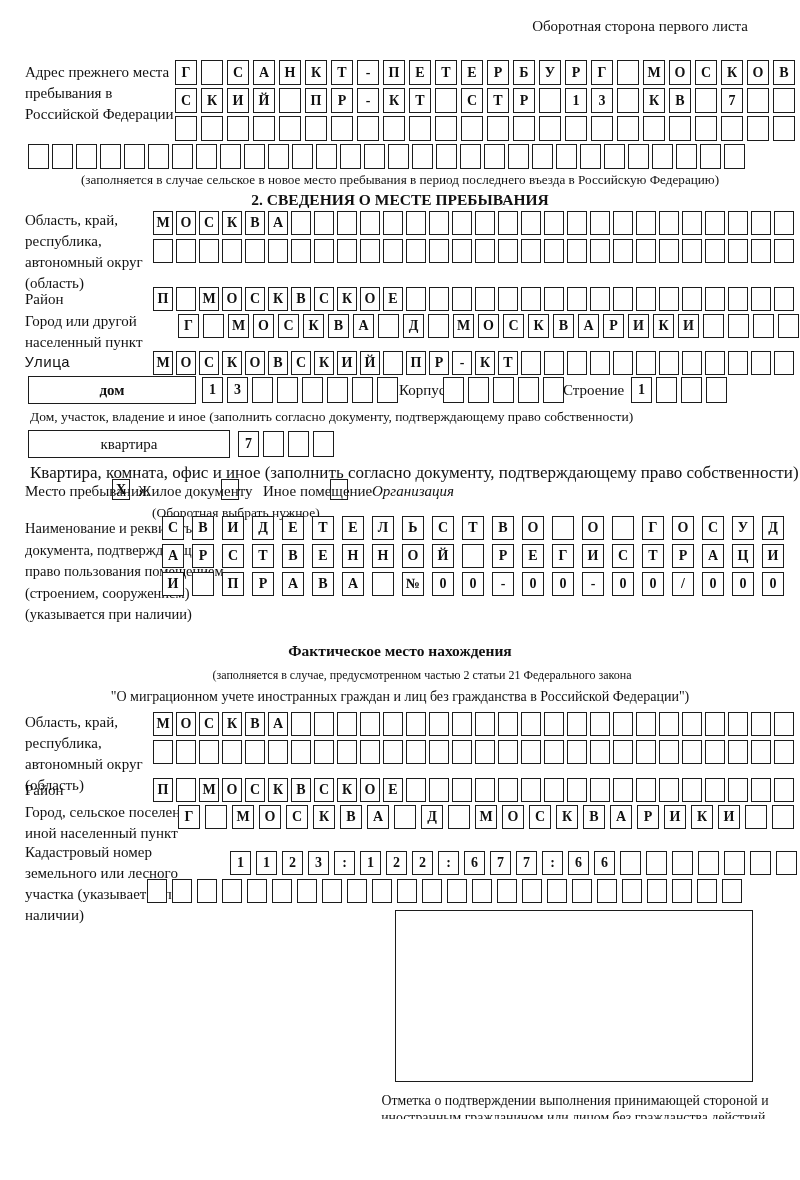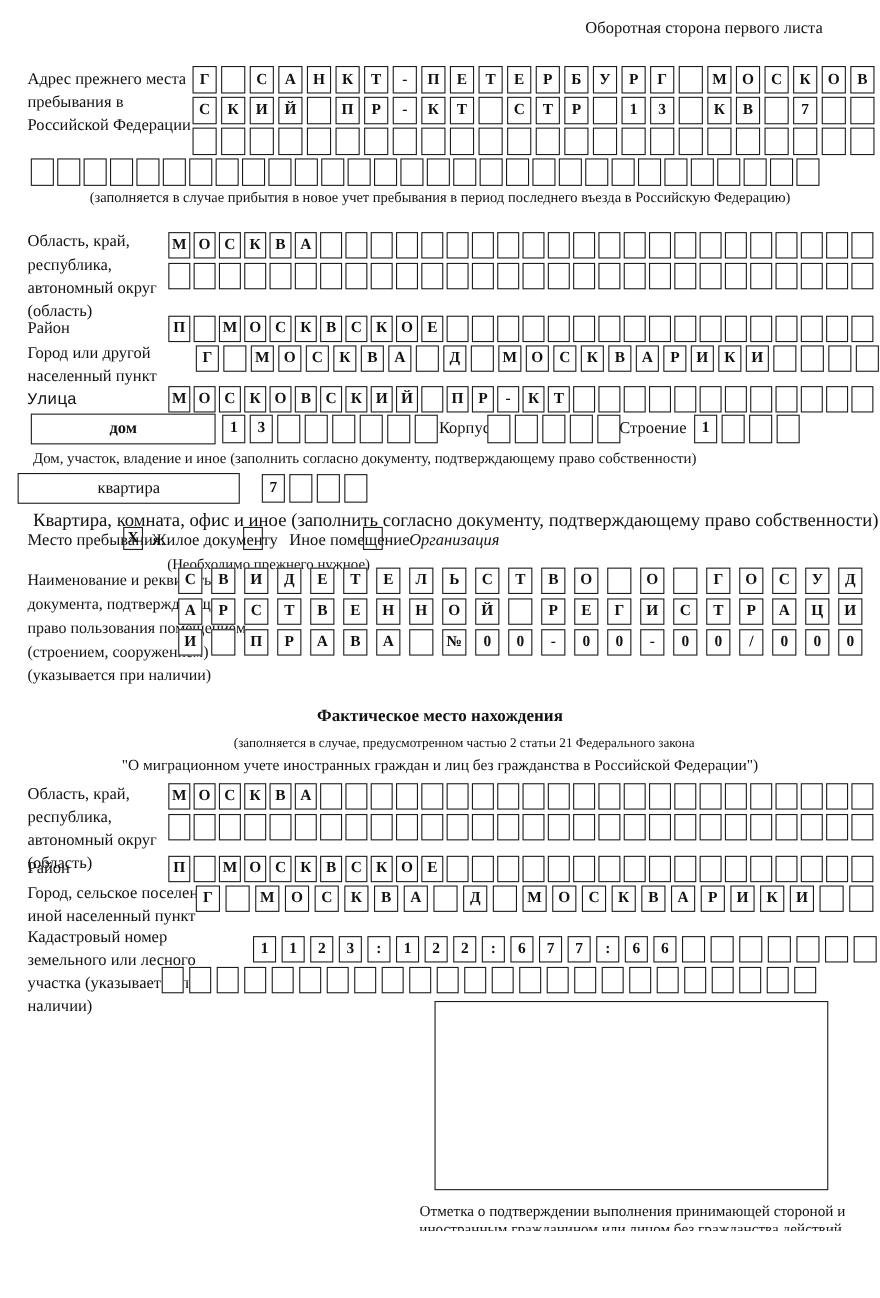--- a/index.html
+++ b/index.html
@@ -151,22 +151,23 @@
       <span class="cell"></span>
       <span class="cell"></span>
       <span class="cell"></span>
       <span class="cell"></span>
       <span class="cell"></span>
       <span class="cell"></span>
       <span class="cell"></span>
       <span class="cell"></span>
       <span class="cell"></span>
     </div>
-  <div class="abs caption cap-center" style="top:172px;left:0;">(заполняется в случае прибытия в новое учет пребывания в период последнего въезда в Российскую Федерацию)</div>
-
+  <div class="abs caption cap-center" style="top:172px;left:0;">(заполняется в случае сельское в новое место пребывания в период последнего въезда в Российскую Федерацию)</div>
+
+  <div class="abs title" style="top:191px;left:0;">2. СВЕДЕНИЯ О МЕСТЕ ПРЕБЫВАНИЯ</div>
 
   <div class="abs lbl" style="left:25px;top:210px;width:120px;">Область, край, республика, автономный округ (область)</div>
   <div class="abs cells r28" style="left:153px;top:211px;">
       <span class="cell">М</span>
       <span class="cell">О</span>
       <span class="cell">С</span>
       <span class="cell">К</span>
       <span class="cell">В</span>
       <span class="cell">А</span>
       <span class="cell"></span>
@@ -337,37 +338,37 @@
     </div>
   <div class="abs lbl" style="left:563px;top:380px;">Строение</div>
   <div class="abs cells rh" style="left:631px;top:377px;">
       <span class="cell">1</span>
       <span class="cell"></span>
       <span class="cell"></span>
       <span class="cell"></span>
     </div>
   <div class="abs" style="left:30px;top:409px;font-size:13.5px;">Дом, участок, владение и иное (заполнить согласно документу, подтверждающему право собственности)</div>
 
-  <div class="abs namedrect" style="left:16px;top:430px;width:202px;font-family:Liberation Serif, serif;">квартира</div>
+  <div class="abs namedrect" style="left:28px;top:430px;width:202px;font-family:Liberation Serif, serif;">квартира</div>
   <div class="abs cells rh" style="left:238px;top:431px;">
       <span class="cell">7</span>
       <span class="cell"></span>
       <span class="cell"></span>
       <span class="cell"></span>
     </div>
   <div class="abs" style="left:30px;top:463px;font-size:17px;">Квартира, комната, офис и иное (заполнить согласно документу, подтверждающему право собственности)</div>
 
   <div class="abs lbl" style="left:25px;top:481px;">Место пребывания:</div>
   <div class="abs checkbox" style="left:112px;top:479px;">X</div>
   <div class="abs lbl" style="left:138px;top:481px;">Жилое документу</div>
   <div class="abs checkbox" style="left:221px;top:479px;"></div>
   <div class="abs lbl" style="left:245px;top:481px;margin-left:18px;">Иное помещение</div>
   <div class="abs checkbox" style="left:330px;top:479px;"></div>
   <div class="abs lbl" style="left:372px;top:481px;font-style:italic;">Организация</div>
-  <div class="abs" style="left:152px;top:505px;font-size:13.5px;">(Необходимо прежнего нужное)</div>
+  <div class="abs" style="left:152px;top:505px;font-size:13.5px;">(Оборотная выбрать нужное)</div>
 
   <div class="abs" style="left:25px;top:518px;width:205px;font-size:14.5px;line-height:21.5px;">Наименование и реквизиты документа, подтверждающего право пользования помещением (строением, сооружением) (указывается при наличии)</div>
   <div class="abs cells rdoc" style="left:162px;top:516px;">
       <span class="cell">С</span>
       <span class="cell">В</span>
       <span class="cell">И</span>
       <span class="cell">Д</span>
       <span class="cell">Е</span>
       <span class="cell">Т</span>
       <span class="cell">Е</span>

